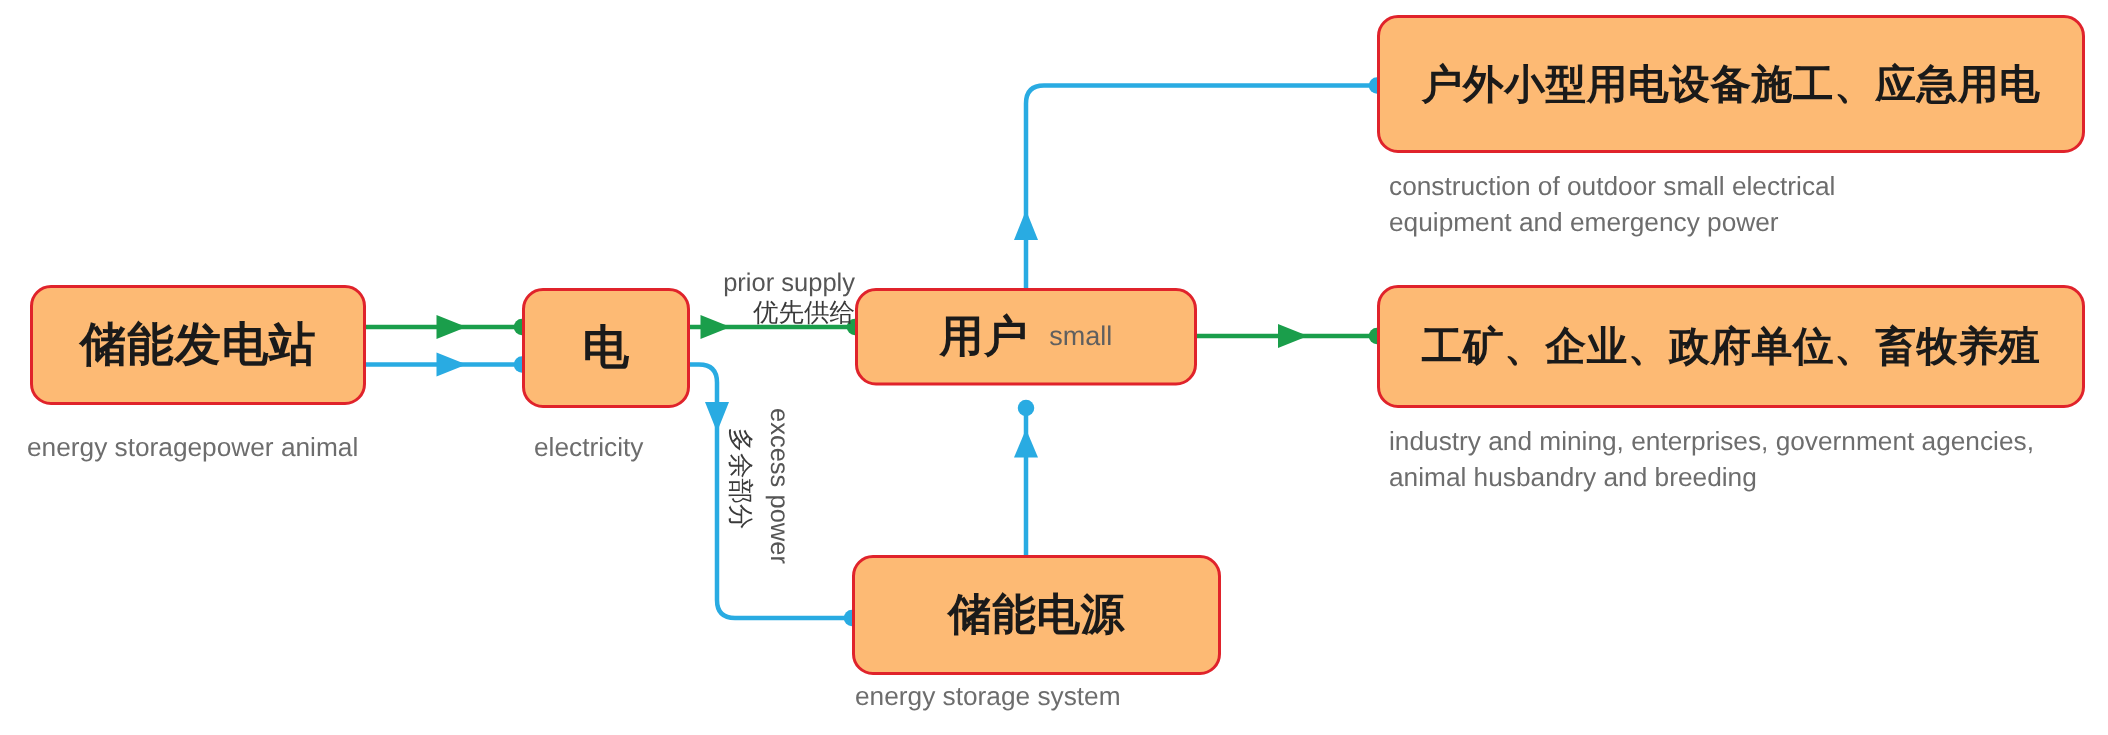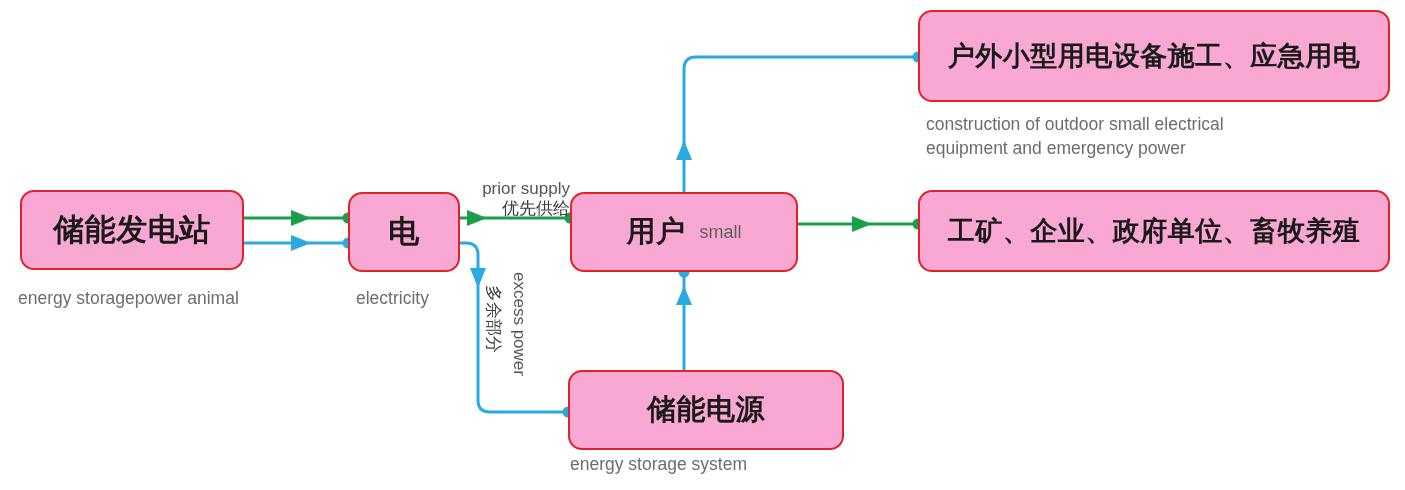--- a/index.html
+++ b/index.html
@@ -23,21 +23,21 @@
     top: 0;
     width: 1405px;
     height: 490px;
     pointer-events: none;
   }
   .node {
     position: absolute;
     box-sizing: border-box;
     border: 2.5px solid #e0232b;
     border-radius: 14px;
-    background: #f9a8d4;
+    background: #fdba74;
     display: flex;
     align-items: center;
     justify-content: center;
   }
   .node-label {
     font-weight: bold;
     color: #1a1a1a;
     letter-spacing: 0.5px;
     white-space: nowrap;
   }
@@ -66,22 +66,22 @@
   .edge-label-rot {
     position: absolute;
     color: #3a3a3a;
     font-size: 17px;
     white-space: nowrap;
     transform-origin: 0 0;
     transform: rotate(90deg);
   }
   .n-store  { left: 20px;  top: 190px; width: 224px; height: 80px; }
   .n-elec   { left: 348px; top: 192px; width: 112px; height: 80px; }
-  .n-user   { left: 570px; top: 192px; width: 228px; height: 80px; }
-  .n-ess    { left: 568px; top: 370px; width: 276px; height: 80px; }
+  .n-user   { left: 570px; top: 192px; width: 228px; height: 65px; }
+  .n-ess    { left: 568px; top: 370px; width: 246px; height: 80px; }
   .n-out1   { left: 918px; top: 10px;  width: 472px; height: 92px; }
   .n-out2   { left: 918px; top: 190px; width: 472px; height: 82px; }
   .f34 { font-size: 31px; }
   .f30 { font-size: 29px; }
   .f28 { font-size: 27px; }
 </style>
 </head>
 <body>
 
 <div id="canvas">
@@ -158,20 +158,22 @@
 
   <div class="caption" style="left:18px; top:286px;">energy storagepower animal</div>
 
   <div class="caption" style="left:356px; top:286px;">electricity</div>
 
   <div class="caption" style="left:570px; top:452px;">energy storage system</div>
 
   <div class="caption" style="left:926px; top:112px;">construction of outdoor small electrical
 equipment and emergency power</div>
 
+  <div class="caption" style="left:926px; top:282px;">industry and mining, enterprises, government agencies,
+animal husbandry and breeding</div>
 
   <div class="edge-label" style="left:470px; top:178px; width:100px;">prior supply</div>
 
   <div class="edge-label" style="left:470px; top:198px; width:100px; color:#3a3a3a;">优先供给</div>
 
   <div class="edge-label-rot" style="left:505px; top:285px;">多余部分</div>
 
   <div class="edge-label-rot" style="left:529px; top:272px; color:#555555;">excess power</div>
 
 </div>

